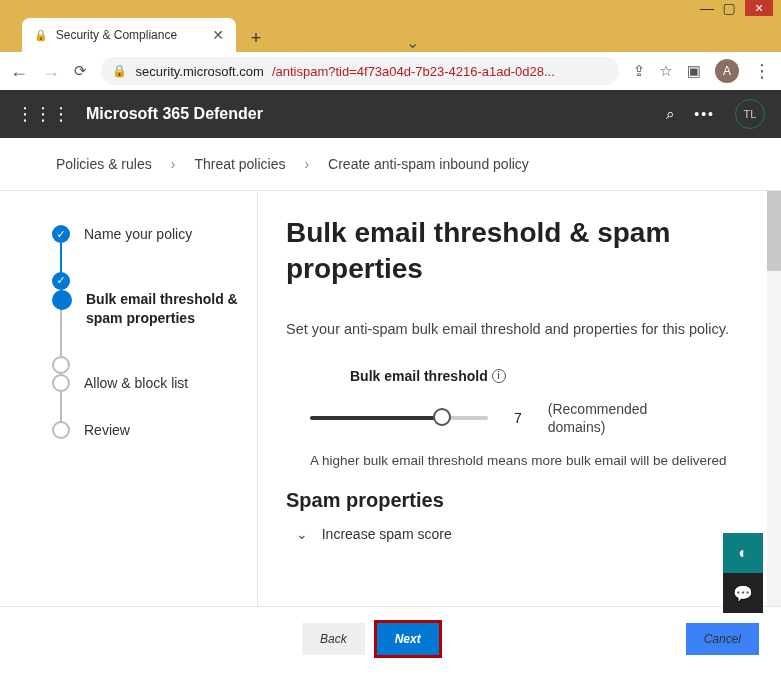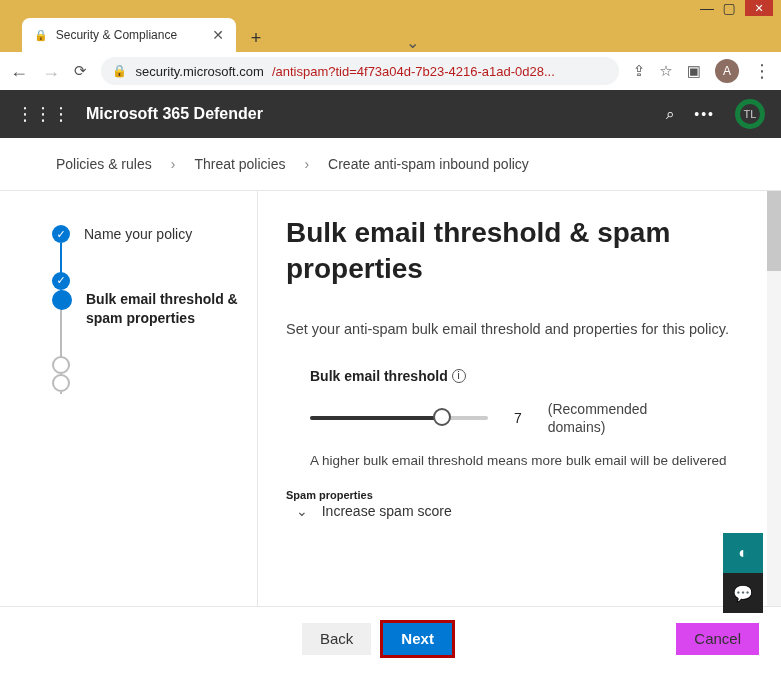--- a/index.html
+++ b/index.html
@@ -28,21 +28,21 @@
     .avatar-circle { width: 24px; height: 24px; border-radius: 50%; background: #8d6e63; color: #fff; display: flex; align-items: center; justify-content: center; font-size: 12px; }
     .menu-dots { font-size: 18px; }
     
     
     .app-header { height: 48px; background: #333; color: #fff; display: flex; align-items: center; padding: 0 16px; gap: 16px; }
     .waffle { font-size: 18px; }
     .app-title { font-size: 16px; font-weight: 600; text-align: center; }
     .header-actions { margin-left: auto; display: flex; align-items: center; gap: 20px; color: #fff; }
     .search-ic { font-size: 15px; }
     .dots3 { font-size: 14px; letter-spacing: 2px; }
-    .user-circle { width: 30px; height: 30px; border: 5px solid #15803d; border-radius: 50%; display: flex; align-items: center; justify-content: center; font-size: 11px; color: #ccc; text-align: center; }
+    .user-circle { width: 30px; height: 30px; border: 1px solid #15803d; border-radius: 50%; display: flex; align-items: center; justify-content: center; font-size: 11px; color: #ccc; text-align: center; }
     
     
     .content-shell { background: #fff; height: 543px; position: relative; }
     .breadcrumb { padding: 18px 0 18px 56px; font-size: 14px; color: #444; display: flex; gap: 19px; align-items: center; }
     .bc-sep { color: #888; }
     .divider { border-top: 1px solid #e6e6e6; }
     
     .body-row { display: flex; height: 415px; }
     .side-steps { width: 258px; border-right: 1px solid #e6e6e6; padding: 34px 18px 0 52px; }
     .step { display: flex; gap: 14px; margin-bottom: 0; position: relative; }
@@ -53,47 +53,47 @@
     .step-label { font-size: 14px; color: #333; line-height: 1.35; padding-bottom: 28px; }
     .step-label.bold { font-weight: 600; color: #222; }
     .step-line { position: absolute; left: 8px; top: 18px; bottom: -2px; width: 2px; background: #bbb; z-index: 1; }
     .step-line.blue { background: #0078d4; }
     
     .main-panel { flex: 1; padding: 24px 28px 0 28px; overflow-y: auto; position: relative; }
     .main-panel h1 { font-size: 28px; font-weight: 700; color: #222; line-height: 1.3; margin-bottom: 18px; }
     .subtext { font-size: 14.5px; color: #444; line-height: 1.45; margin-bottom: 28px; margin-top: 31px; }
     
     .slider-block { padding-left: 24px; }
-    .slider-label { font-size: 14px; font-weight: 600; color: #222; display: flex; align-items: center; gap: 4px; margin-bottom: 16px; }
+    .slider-label { font-size: 14px; font-weight: 600; color: #222; display: flex; align-items: center; gap: 4px; margin-bottom: 16px; margin-left: 40px; }
     .info-ic { width: 14px; height: 14px; border: 1px solid #555; border-radius: 50%; font-size: 10px; display: inline-flex; align-items: center; justify-content: center; font-weight: normal; }
     .slider-row { display: flex; align-items: center; gap: 26px; }
     .slider-track { width: 178px; height: 4px; background: #ccc; border-radius: 2px; position: relative; }
     .slider-fill { position: absolute; left: 0; width: 130px; height: 4px; background: #333; border-radius: 2px; }
     .slider-thumb { position: absolute; left: 123px; top: -8px; width: 18px; height: 18px; background: #fff; border: 2px solid #555; border-radius: 50%; }
     .slider-value { font-size: 14px; color: #222; }
     .recommended { font-size: 14px; color: #444; line-height: 1.3; width: 120px; }
     .help-text { font-size: 13.5px; color: #444; margin: 16px 0 18px 24px; line-height: 1.4; }
     
-    .section-title { font-size: 11px; font-weight: 600; color: #222; margin-bottom: 2px; }
+    .section-title { font-size: 20px; font-weight: 600; color: #222; margin-bottom: 14px; }
     .expander { display: flex; align-items: center; gap: 14px; padding-left: 10px; font-size: 14px; color: #333; }
     .chev { font-size: 14px; color: #555; }
     
     .scrollbar-fake { position: absolute; right: 0; top: 0; width: 14px; background: #f4f4f4; height: 100%; }
     .sb-thumb { width: 14px; background: #c8c8c8; height: 80px; position: absolute; top: 0; }
     
     .side-widgets { position: absolute; right: 18px; bottom: 68px; display: flex; flex-direction: column; }
     .widget { width: 40px; height: 40px; display: flex; align-items: center; justify-content: center; color: #fff; font-size: 16px; }
     .widget.teal { background: #0d7f82; }
     .widget.dark { background: #222; }
     
     .footer-bar { height: 64px; border-top: 1px solid #e6e6e6; display: flex; align-items: center; padding: 0 22px 0 302px; gap: 12px; }
-    .btn { height: 32px; padding: 0 18px; font-size: 15px; border: none; cursor: pointer; }
+    .btn { height: 32px; padding: 0 18px; font-size: 12px; border: none; cursor: pointer; font-style: italic; }
     .btn-back { background: #efefef; color: #333; }
     .btn-next { background: #0078d4; color: #fff; font-weight: 600; outline: 3px solid #b00000; outline-offset: 0; }
-    .btn-cancel { margin-left: auto; background: #d946ef; color: #333; }
+    .btn-cancel { margin-left: auto; background: #3b82f6; color: #333; }
   </style>
 </head>
 <body>
 
 <div class="window-controls">
   <span class="wc-min">—</span>
   <span class="wc-max">▢</span>
   <span class="wc-close">✕</span>
 </div>
 
@@ -162,20 +162,25 @@
         <div class="step-line"></div>
         <div class="step-label bold">Bulk email threshold &amp; spam properties</div>
       </div>
       <div class="step">
         <div class="step-dot todo"></div>
         <div class="step-line"></div>
       </div>
       <div class="step">
         <div class="step-dot todo"></div>
         <div class="step-line"></div>
+        <div class="step-label">Allow &amp; block list</div>
+      </div>
+      <div class="step">
+        <div class="step-dot todo"></div>
+        <div class="step-label">Review</div>
       </div>
     </div>
 
     <div class="main-panel">
       <h1>Bulk email threshold &amp; spam properties</h1>
       <p class="subtext">Set your anti-spam bulk email threshold and properties for this policy.</p>
 
       <div class="slider-block">
         <div class="slider-label">
           <span>Bulk email threshold</span>

